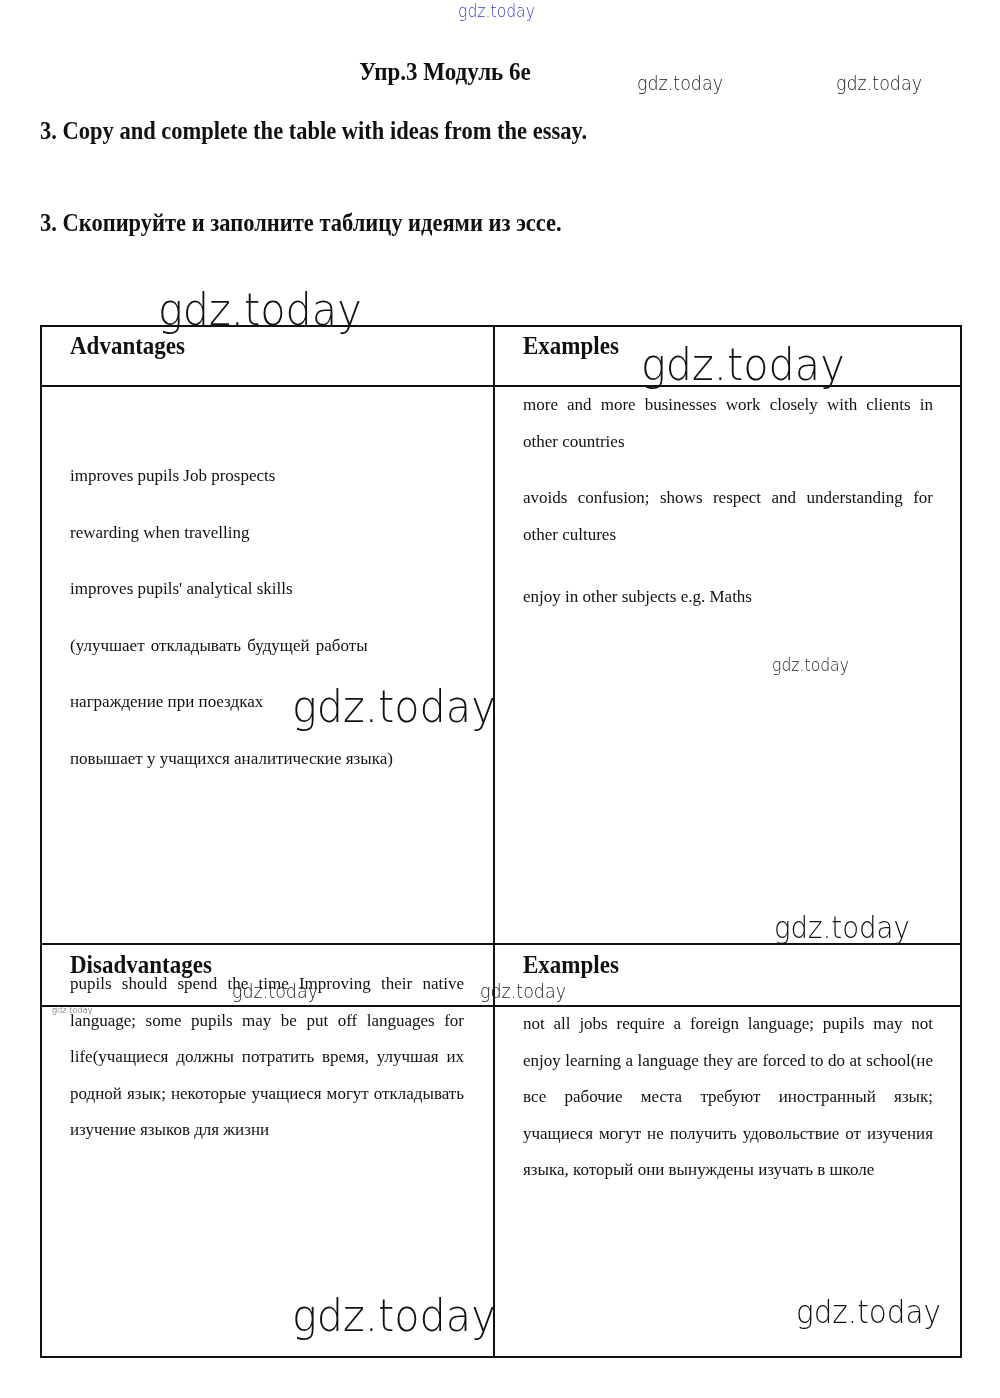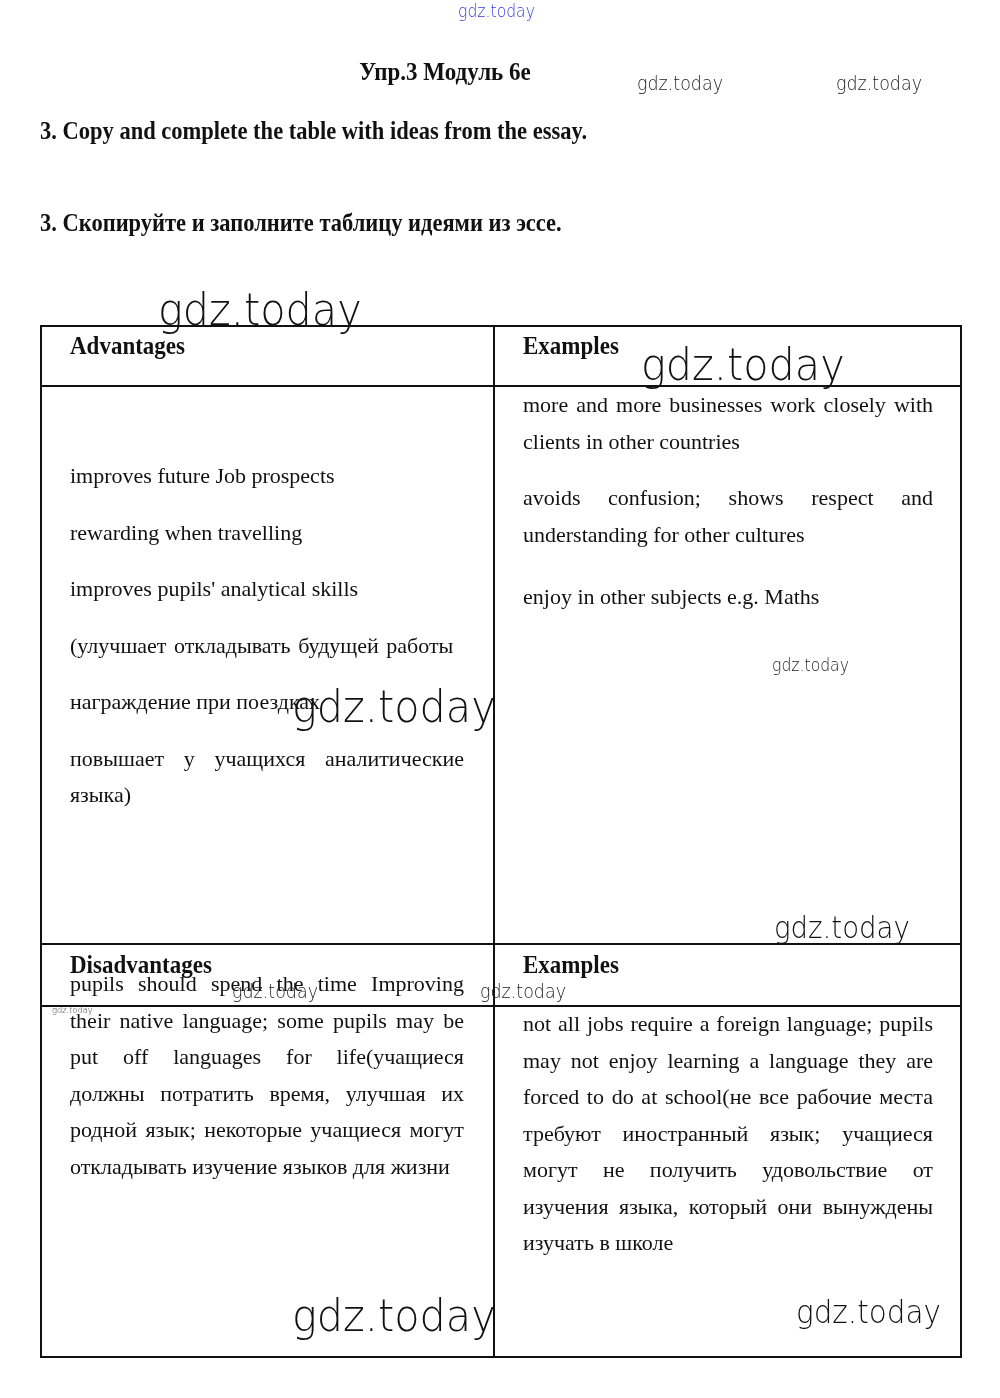--- a/index.html
+++ b/index.html
@@ -70,21 +70,21 @@
       height: 2px; background: #111;
     }
     .vline {
       position: absolute;
       left: 493px; top: 325px;
       width: 2px; height: 1033px;
       background: #111;
     }
     .cell {
       position: absolute;
-      font-size: 22px;
+      font-size: 17px;
       line-height: 36.5px;
     }
     .head {
       font-weight: bold;
       font-size: 25px;
       transform: scaleX(0.92);
       transform-origin: left top;
     }
     .col-l { left: 70px; width: 394px; }
     .col-r { left: 523px; width: 410px; }
@@ -106,21 +106,21 @@
 <div class="tbl"></div>
 <div class="hline" style="top:385px;"></div>
 <div class="hline" style="top:943px;"></div>
 <div class="hline" style="top:1005px;"></div>
 <div class="vline"></div>
 
 <div class="cell head col-l" style="top:328px;">Advantages</div>
 <div class="cell head col-r" style="top:328px;">Examples</div>
 
 <div class="cell col-l" style="top:458px;">
-  <p class="para adv-item">improves future Job prospects</p>
+  <p class="para adv-item">improves pupils Job prospects</p>
   <p class="para adv-item">rewarding when travelling</p>
   <p class="para adv-item">improves pupils' analytical skills</p>
   <p class="para adv-item just" style="word-spacing:2px;">(улучшает откладывать будущей работы</p>
   <p class="para adv-item">награждение при поездках</p>
   <p class="para adv-item just">повышает у учащихся аналитические языка)</p>
 </div>
 
 <div class="cell col-r" style="top:387px;">
   <p class="para just" style="margin-bottom:20px;">more and more businesses work closely with clients in other countries</p>
   <p class="para just" style="margin-bottom:26px;">avoids confusion; shows respect and understanding for other cultures</p>

